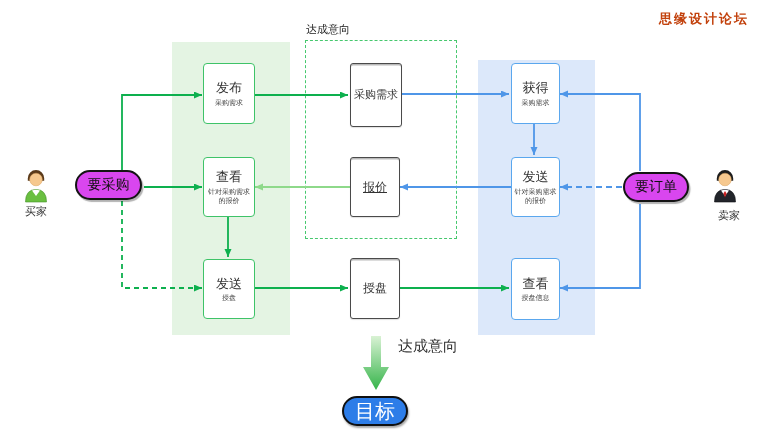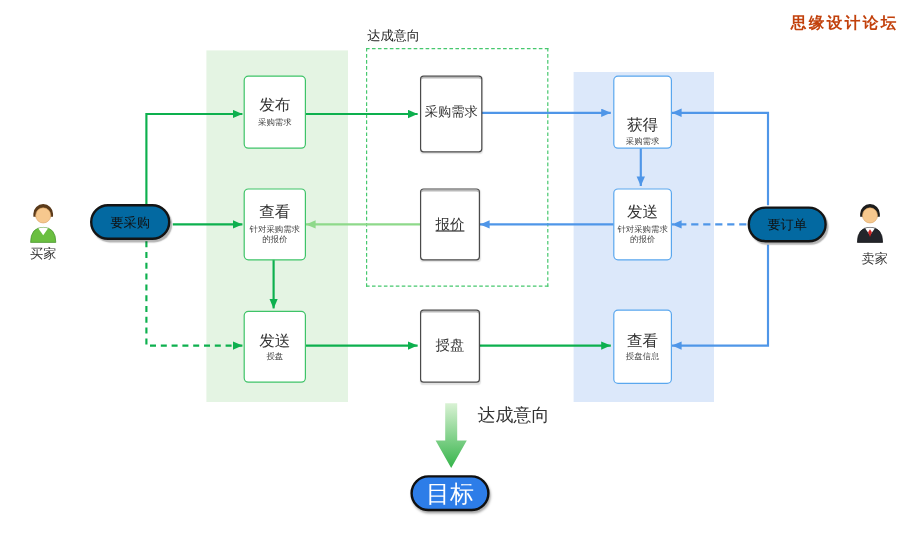--- a/index.html
+++ b/index.html
@@ -22,22 +22,22 @@
   .node .sub{font-size:7px;color:#444;margin-top:2px;line-height:1.3;padding:0 2px;}
   .lane-buyer{border:1.5px solid #3ec368;}
   .lane-seller{border:1.5px solid #5aa7ee;}
   .lane-audit{
     border:1px solid #4a4a4a;border-radius:3px;
     box-shadow:inset 0 1.5px 0 #b9b9b9, 0 1px 1px rgba(0,0,0,0.12);
   }
   .lane-audit .title{font-size:12px;}
   .lane-audit.wide .title{font-size:11px;letter-spacing:0;}
   .oval{
-    position:absolute;background:#0369a1;border:2.5px solid #141414;border-radius:16px;
-    display:flex;align-items:center;justify-content:center;font-size:11px;color:#111;
+    position:absolute;background:#d946ef;border:2.5px solid #141414;border-radius:16px;
+    display:flex;align-items:center;justify-content:center;font-size:14px;color:#111;
     box-shadow:1.5px 2px 1px rgba(0,0,0,0.3);
   }
   #oval-buy{left:75px;top:170px;width:63px;height:26px;}
   #oval-order{left:623px;top:172px;width:62px;height:26px;}
   .person{position:absolute;width:26px;height:34px;}
   #person-buyer{left:23px;top:169px;}
   #person-seller{left:712px;top:169px;}
   .person-label{position:absolute;font-size:11px;color:#333;}
   #label-buyer{left:25px;top:204px;}
   #label-seller{left:718px;top:208px;}
@@ -118,21 +118,21 @@
   <div class="node lane-audit wide" style="left:350px;top:63px;width:50px;height:62px;">
     <div class="title">采购需求</div>
   </div>
   <div class="node lane-audit" style="left:350px;top:157px;width:48px;height:58px;text-decoration:underline;">
     <div class="title">报价</div>
   </div>
   <div class="node lane-audit" style="left:350px;top:258px;width:48px;height:59px;">
     <div class="title">授盘</div>
   </div>
 
-  <div class="node lane-seller" style="left:511px;top:63px;width:47px;height:59px;justify-content:flex-end;">
+  <div class="node lane-seller" style="left:511px;top:63px;width:47px;height:59px;">
     <div class="title">获得</div>
     <div class="sub">采购需求</div>
   </div>
   <div class="node lane-seller" style="left:511px;top:157px;width:47px;height:58px;">
     <div class="title">发送</div>
     <div class="sub">针对采购需求的报价</div>
   </div>
   <div class="node lane-seller" style="left:511px;top:258px;width:47px;height:60px;">
     <div class="title">查看</div>
     <div class="sub">授盘信息</div>

